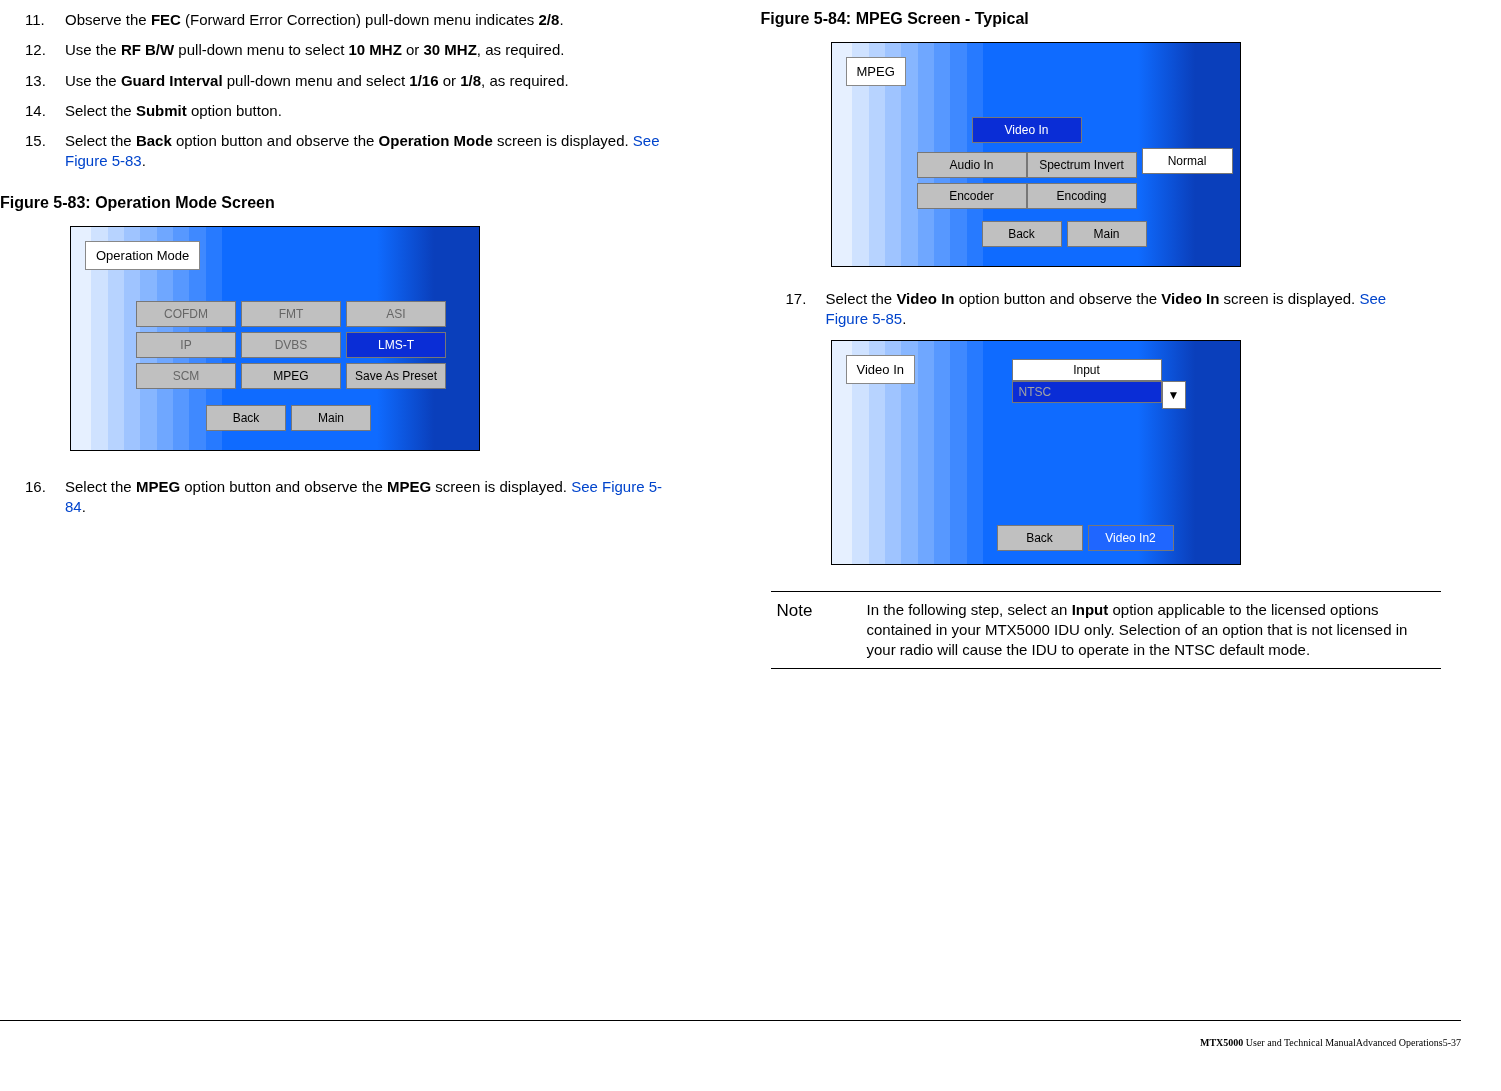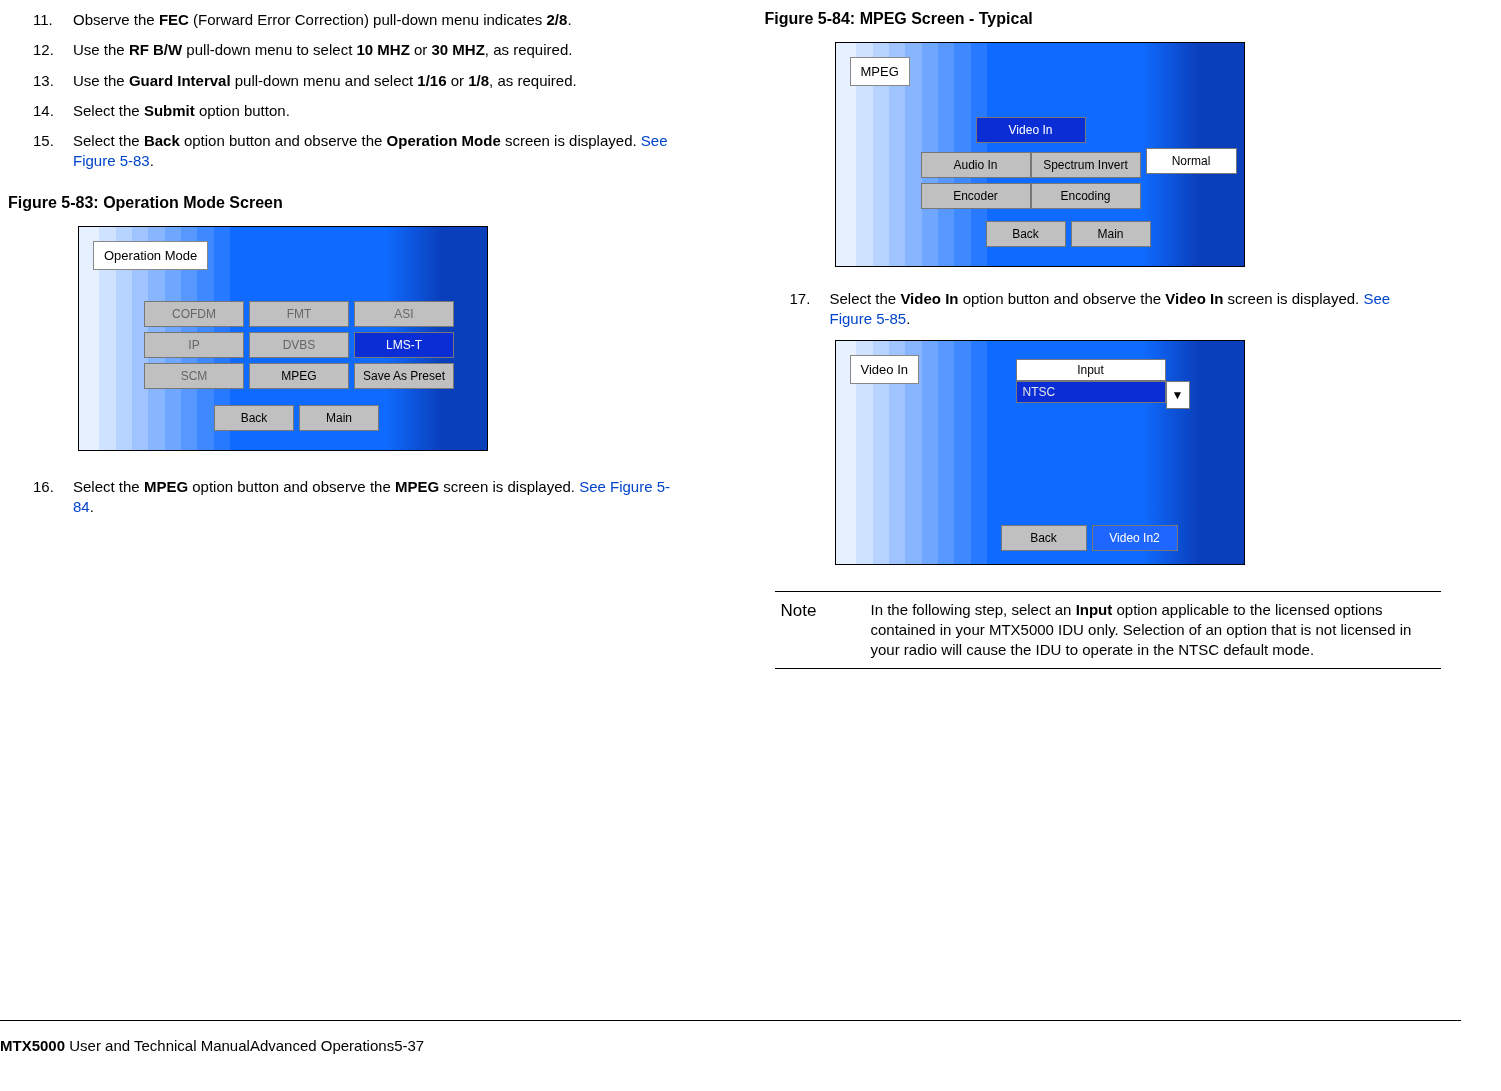--- a/index.html
+++ b/index.html
@@ -8,21 +8,21 @@
     font-size: 15px;
     margin: 0;
     padding: 0;
     color: #000;
     background: #fff;
     width: 1501px;
   }
   .page {
     display: flex;
     gap: 60px;
-    padding: 10px 40px 0 8px;
+    padding: 10px 40px 0 0;
     height: 1010px;
   }
   .column {
     flex: 1;
     min-width: 0;
   }
   .col-left { padding-left: 0; }
   .col-right { padding-left: 0; }
 
   
@@ -138,21 +138,21 @@
     font-size: 12px;
     display: flex;
     align-items: center;
     justify-content: center;
   }
   .input-85-field {
     position: absolute;
     top: 40px; left: 180px;
     width: 150px; height: 22px;
     background: #0a2dd6;
-    color: #e5e5e5;
+    color: #a3a3a3;
     border: 1px solid #777;
     font-size: 12px;
     display: flex;
     align-items: center;
     padding-left: 6px;
   }
   .input-85-arrow {
     position: absolute;
     top: 40px; left: 330px;
     width: 24px; height: 28px;
@@ -183,23 +183,24 @@
   .note-label { width: 90px; font-size: 17px; }
   .note-body  { flex: 1; }
 
   
   .footer-rule {
     border-top: 1px solid #000;
     margin: 10px 40px 0 0;
   }
   .footer {
     display: flex;
-    justify-content: flex-start;
+    justify-content: flex-end;
     padding: 16px 40px 0 0;
-    font-size: 15px;
+    font-size: 10px;
+    font-family: Liberation Serif, serif;
   }
 </style>
 </head>
 <body>
 
 <div class="page">
 
   <div class="column col-left">
     <div id="steps-left">
         <div class="step">

